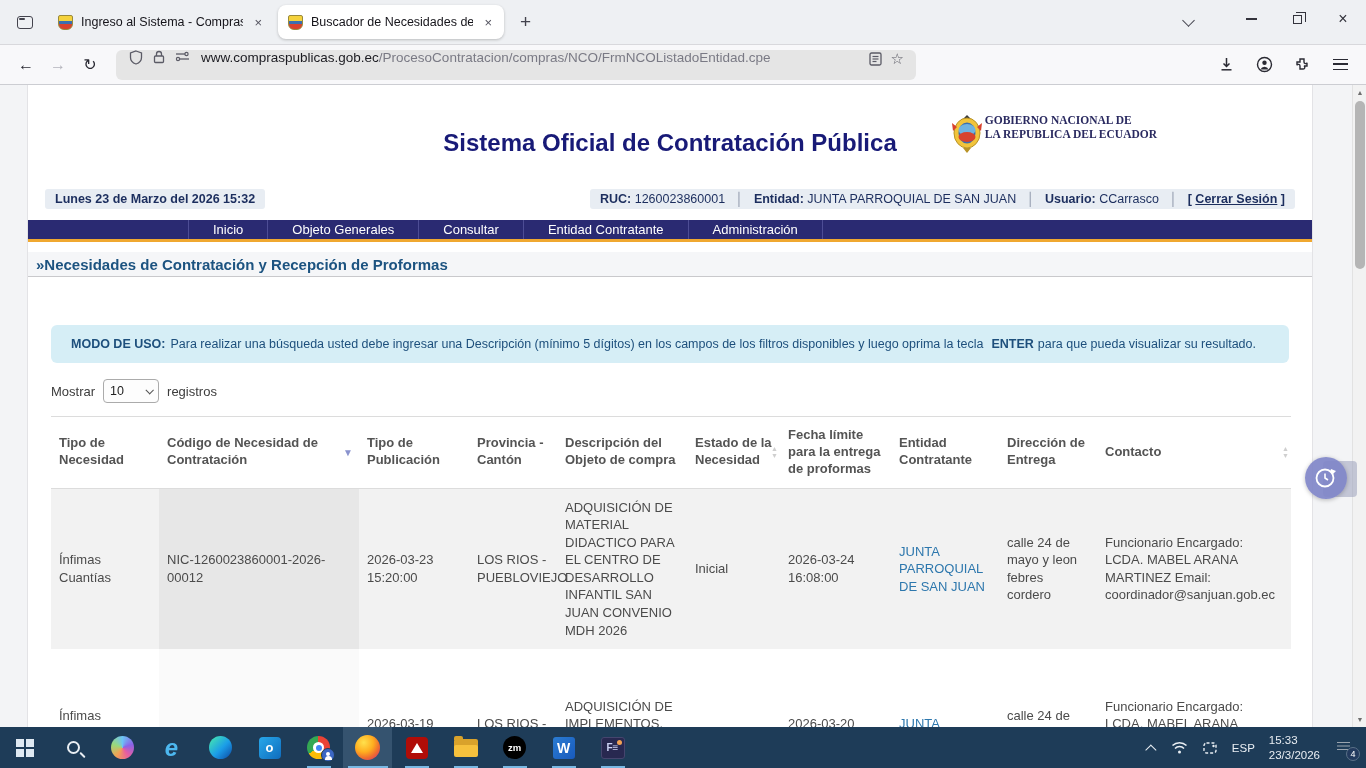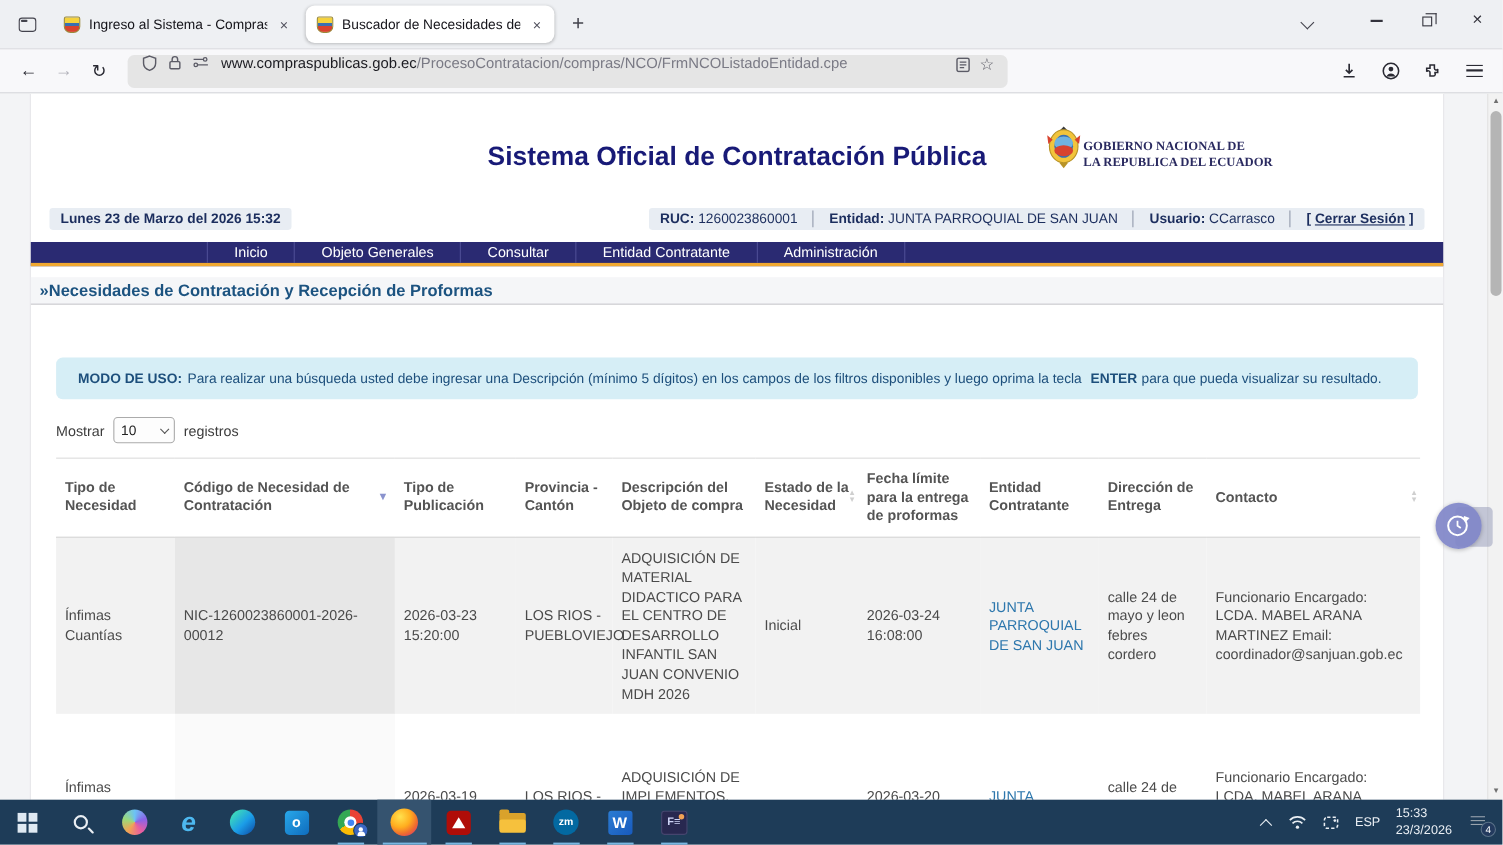--- a/index.html
+++ b/index.html
@@ -53,21 +53,21 @@
   
   .viewport { position:absolute; top:85px; left:0; width:1366px; height:642px; background:#f3f4f6; overflow:hidden; }
   .pagebox { position:absolute; left:27px; top:0; width:1286px; min-height:642px; background:#ffffff;
     border-left:1px solid #e3e3e6; border-right:1px solid #e3e3e6; }
 
   .site-header { position:relative; height:104px; }
   .sercop-logo { position:absolute; left:168px; top:40px; font-size:31px; font-weight:bold; letter-spacing:.5px; }
   .sercop-navy { color:#232a8f; } .sercop-gold { color:#f2b228; } .sercop-red { color:#e8402d; }
   .site-title { position:absolute; left:0; width:100%; top:44px; text-align:center;
     font-size:24px; font-weight:bold; color:#181a77; }
-  .gov-logo { position:absolute; right:155px; top:28px; display:flex; align-items:flex-end; }
+  .gov-logo { position:absolute; right:155px; top:28px; display:flex; align-items:flex-start; }
   .gov-text { font-family:"Liberation Serif", serif; font-size:11.5px; font-weight:bold; color:#2a2a60; line-height:1.25; }
 
   .chips-row { display:flex; justify-content:space-between; padding:0 17px; align-items:center; }
   .chip { background:#e8edf3; border-radius:3px; padding:3px 10px; font-size:12.5px; color:#1c2e5e; font-weight:bold; white-space:nowrap; }
   .chip .sep { color:#8a93a6; font-weight:normal; margin:0 7px; }
   .chip .lbl { font-weight:bold; } .chip .val { font-weight:normal; }
   .logout-link { font-weight:bold; text-decoration:underline; color:#1c2e5e; }
 
   .mainnav { margin-top:11px; background:#2a2a72; border-bottom:3px solid #f0a830; height:22px;
     display:flex; align-items:stretch; padding-left:160px; }
@@ -147,21 +147,21 @@
   .chrome-badge { position:absolute; right:8px; bottom:6px; width:14px; height:14px; border-radius:50%; background:#3b67c4; border:1.5px solid #1e3c58; z-index:2; }
   .chrome-badge:before { content:""; position:absolute; left:4px; top:2.5px; width:4px; height:4px; border-radius:50%; background:#fff; }
   .chrome-badge:after { content:""; position:absolute; left:2.5px; top:7px; width:7px; height:4px; border-radius:4px 4px 0 0; background:#fff; }
   .ic-firefox { width:25px; height:25px; border-radius:50%; background:radial-gradient(circle at 35% 30%, #ffe14d 0%, #ffae1f 40%, #f06e2e 65%, #d8336e 92%); }
   .ic-acrobat { width:22px; height:22px; border-radius:4px; background:#b00d08; display:flex; align-items:center; justify-content:center; }
   .ic-acrobat span { width:0; height:0; border-left:6px solid transparent; border-right:6px solid transparent; border-bottom:10px solid #fff; }
   .ic-folder { width:24px; height:18px; position:relative; }
   .ic-folder .back { position:absolute; left:0; top:0; width:24px; height:16px; background:#d9a22b; border-radius:2px; }
   .ic-folder .back:before { content:""; position:absolute; left:0; top:-3px; width:9px; height:4px; background:#d9a22b; border-radius:2px 2px 0 0; }
   .ic-folder .front { position:absolute; left:0; bottom:0; width:24px; height:12px; background:#f6c13d; border-radius:2px; }
-  .ic-zoom { width:23px; height:23px; border-radius:50%; background:#0369a1; color:#fff; font-weight:bold; font-size:9.5px; display:flex; align-items:center; justify-content:center; }
+  .ic-zoom { width:23px; height:23px; border-radius:50%; background:#000000; color:#fff; font-weight:bold; font-size:9.5px; display:flex; align-items:center; justify-content:center; }
   .ic-word { width:22px; height:22px; border-radius:3px; background:linear-gradient(135deg,#2b7cd3,#185abd); color:#fff; font-weight:bold; font-size:14px; display:flex; align-items:center; justify-content:center; }
   .ic-fec { width:24px; height:22px; border-radius:3px; background:#282850; border:1px solid #45456e; color:#cdd3f5; font-weight:bold; font-size:10px; display:flex; align-items:center; justify-content:center; position:relative; }
   .ic-fec:after { content:""; position:absolute; right:2px; top:2px; width:5px; height:5px; border-radius:50%; background:#f2a254; }
 
   .tray { margin-left:auto; display:flex; align-items:center; gap:14px; padding-right:10px; height:41px; }
   .tray-chev { width:8px; height:8px; border-left:1.8px solid #e9eef3; border-top:1.8px solid #e9eef3; transform:rotate(45deg) translateY(3px); }
   .tray-lang { color:#e9eef3; font-size:11.5px; }
   .tray-clock { color:#e9eef3; font-size:11.5px; line-height:1.25; }
   .tray-notif { position:relative; width:22px; height:20px; }
   .notif-box { width:19px; height:16px; background:#f4f6f8; border-radius:2px; position:relative; }

